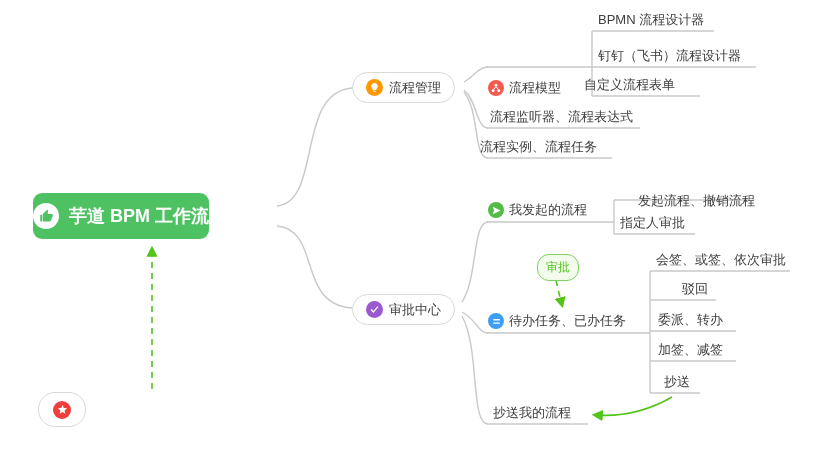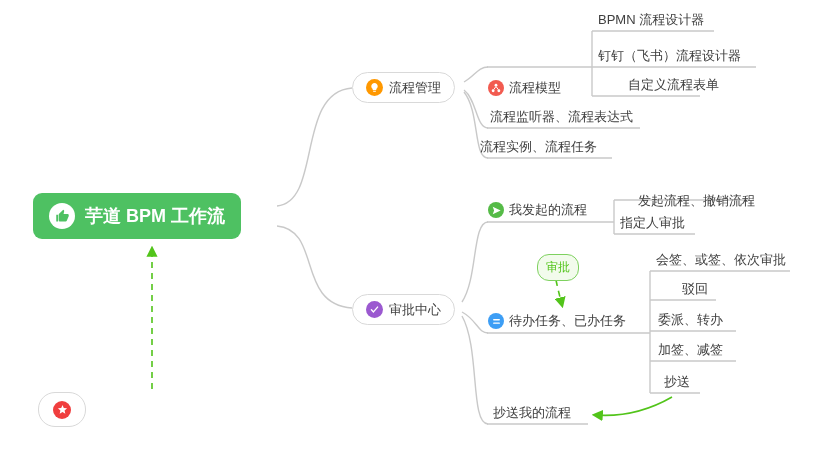--- a/index.html
+++ b/index.html
@@ -9,21 +9,21 @@
   }
   svg.layer{position:absolute;left:0;top:0;}
   .connector{fill:none;stroke:var(--connector-gray,#c9c9c9);stroke-width:1.4;}
   .underline{fill:none;stroke:var(--connector-gray,#c9c9c9);stroke-width:1.4;}
   .g-arrow{fill:none;stroke:var(--arrow-green,#52c41a);stroke-width:1.6;}
   .dashed{stroke-dasharray:6 5;}
   .arrowhead{fill:var(--arrow-green,#52c41a);}
 
   .root-node{
     position:absolute;left:33px;top:193px;height:46px;box-sizing:border-box;
-    display:flex;align-items:center;gap:10px;padding:0 16px;
+    display:flex;align-items:center;gap:10px;padding:0 0;
     background:var(--root-bg,#4ec162);border-radius:9px;
     color:#fff;font-size:18px;font-weight:bold;white-space:nowrap;cursor:default;
   }
   .white-circle{width:26px;height:26px;border-radius:50%;background:#fff;
     display:flex;align-items:center;justify-content:center;flex:0 0 auto;}
 
   .box-node{
     position:absolute;display:flex;align-items:center;gap:6px;height:31px;
     padding:0 13px;background:#fff;border:1px solid var(--node-border,#d9d9d9);
     border-radius:16px;font-size:13px;color:var(--text-color,#404040);
@@ -152,21 +152,21 @@
     </span>
     <span>流程模型</span>
   </div>
 
   <div class="topic" style="left:598px;top:10px;">
     <span>BPMN 流程设计器</span>
   </div>
   <div class="topic" style="left:598px;top:46px;">
     <span>钉钉（飞书）流程设计器</span>
   </div>
-  <div class="topic" style="left:628px;top:75px;">
+  <div class="topic" style="left:584px;top:75px;">
     <span>自定义流程表单</span>
   </div>
   <div class="topic" style="left:490px;top:107px;">
     <span>流程监听器、流程表达式</span>
   </div>
   <div class="topic" style="left:480px;top:137px;">
     <span>流程实例、流程任务</span>
   </div>
 
   <div class="topic" style="left:488px;top:200px;">

